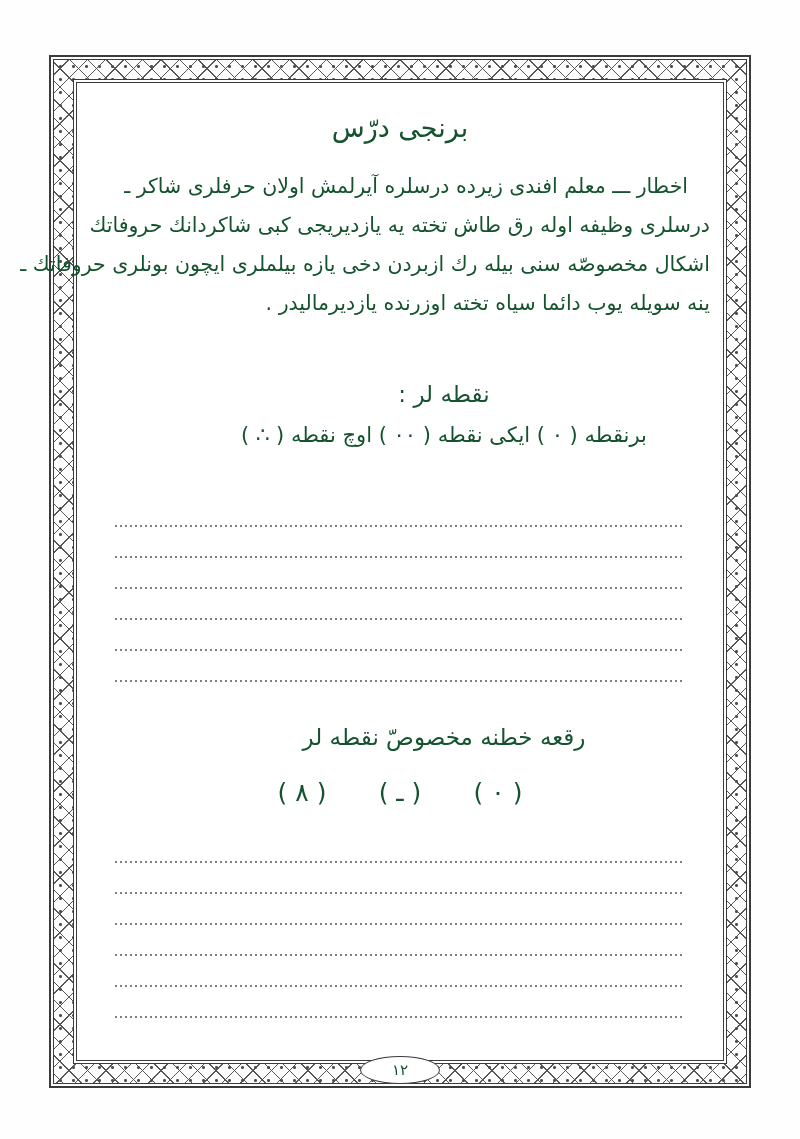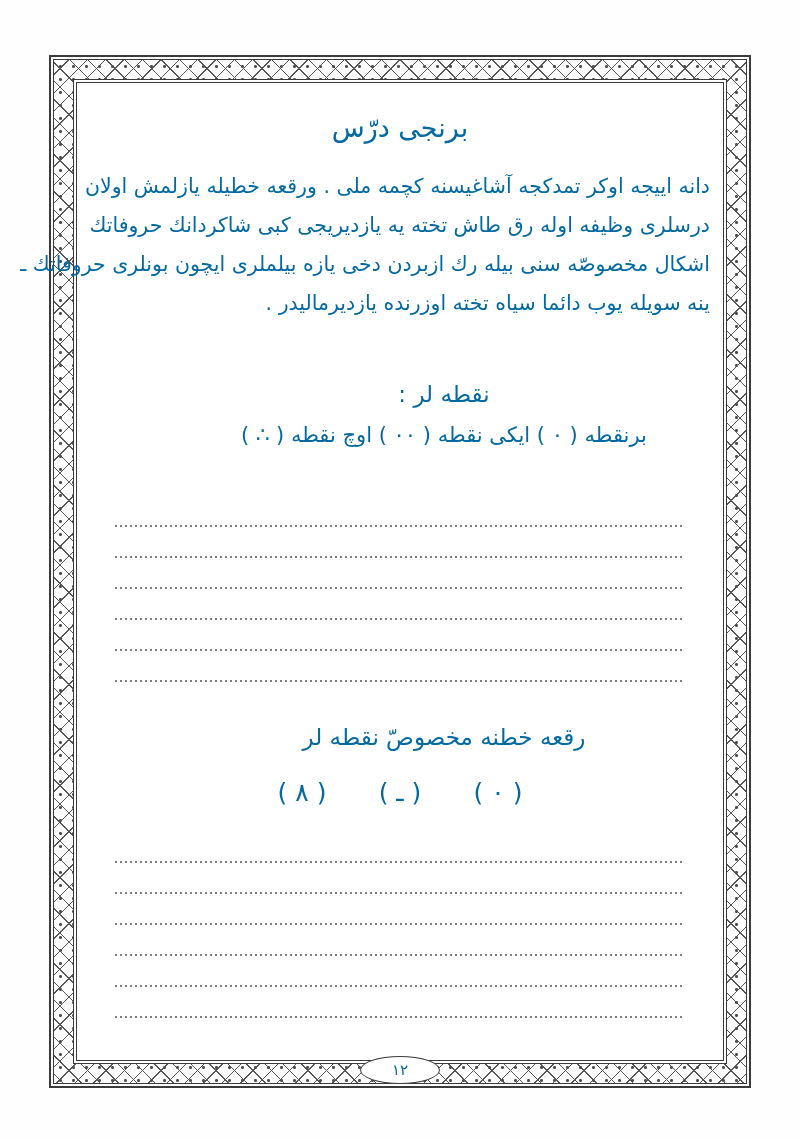--- a/index.html
+++ b/index.html
@@ -1,18 +1,18 @@
 <!DOCTYPE html>
 <html lang="ota"><head>
 <meta charset="utf-8">
 <style>
   html,body{margin:0;padding:0;background:#ffffff;}
   .page{
     position:relative;width:800px;height:1139px;background:#fefefe;
-    font-family:"DejaVu Sans",sans-serif;color:#0369a1;overflow:hidden;
+    font-family:"DejaVu Sans",sans-serif;color:#14532d;overflow:hidden;
   }
   
   .outer-frame{
     position:absolute;left:49px;top:55px;width:702px;height:1033px;
     border:2px solid #3b3b3b;padding:2px;box-sizing:border-box;
   }
   .outer-frame-inner{
     width:100%;height:100%;box-sizing:border-box;border:1px solid #3b3b3b;
   }
   .ornament{
@@ -82,21 +82,21 @@
         <div class="inner-frame">
           <div class="inner-frame2"></div>
         </div>
       </div>
     </div>
   </div>
 
   <div class="title">برنجى درّس</div>
 
   <div class="para">
-    <div class="pline">دانه اييجه اوكر تمدكجه آشاغيسنه كچمه ملى . ورقعه خطيله يازلمش اولان</div>
+    <div class="pline indent">اخطار ـــ معلم افندى زيرده درسلره آيرلمش اولان حرفلرى شاكر ـ</div>
     <div class="pline">درسلرى وظيفه اوله رق طاش تخته يه يازديريجى كبى شاكردانك حروفاتك</div>
     <div class="pline">اشكال مخصوصّه سنى بيله رك ازبردن دخى يازه بيلملرى ايچون بونلرى حروفاتك ـ</div>
     <div class="pline lastline">ينه سويله يوب دائما سياه تخته اوزرنده يازديرماليدر .</div>
   </div>
 
   <div class="h-center h-dots">نقطه لر :</div>
 
   <div class="h-center examples">برنقطه ( ٠ ) ايكى نقطه ( ٠٠ ) اوچ نقطه ( ∴ )</div>
 
   <div class="block block-1">

